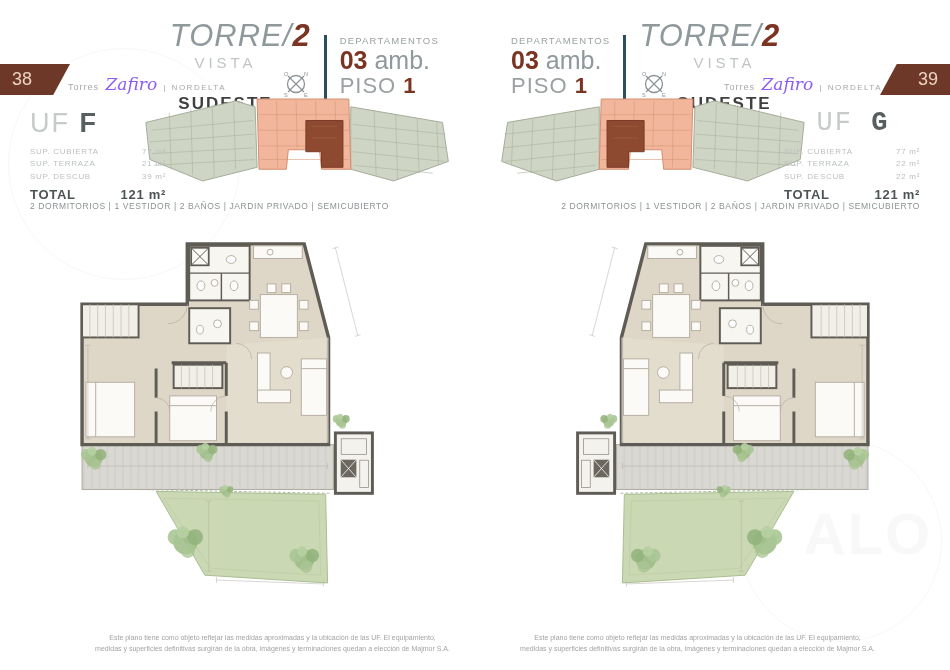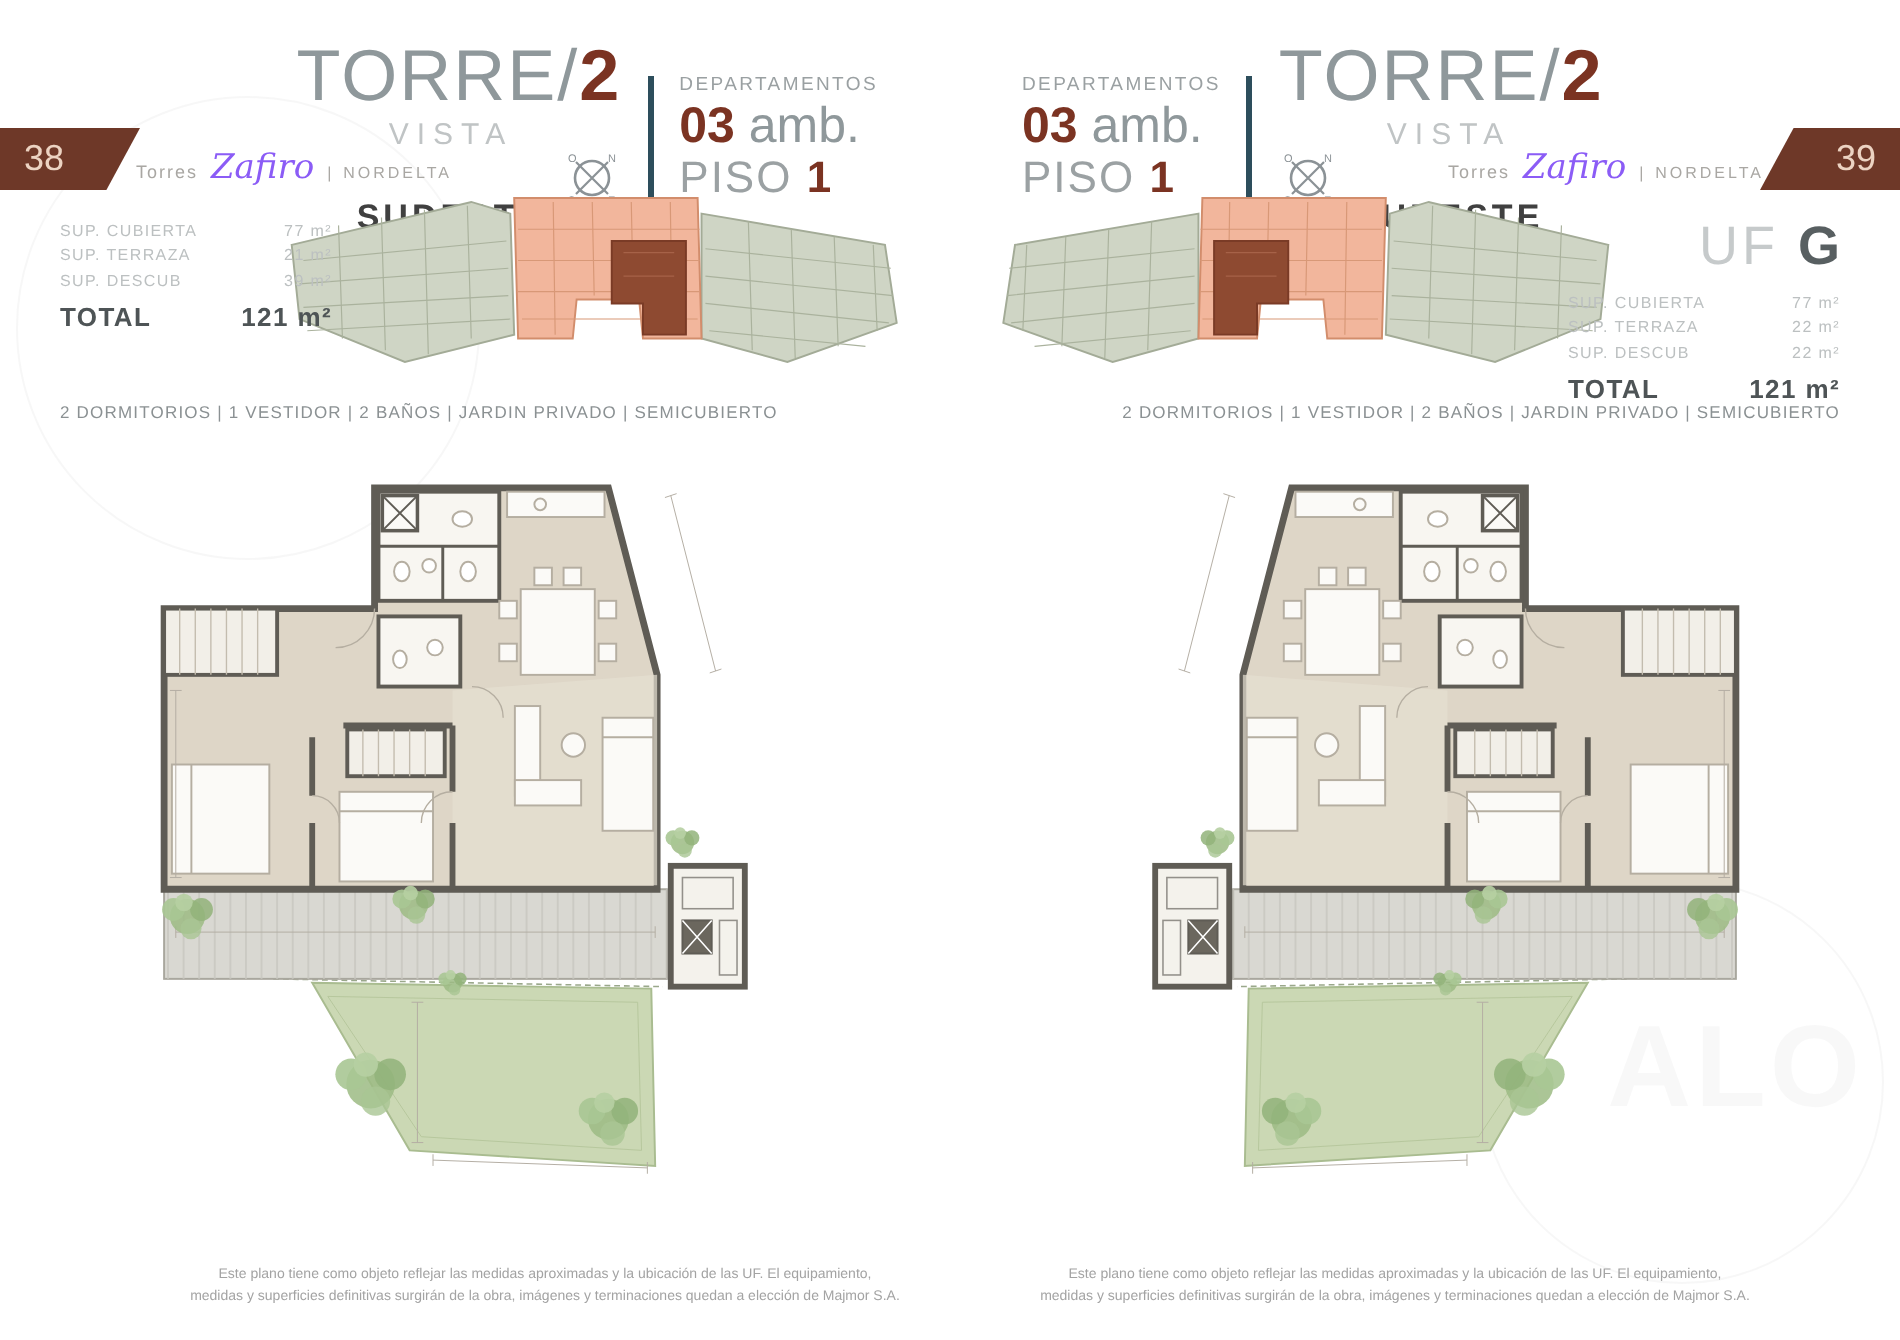--- a/index.html
+++ b/index.html
@@ -26,21 +26,21 @@
   .brand .b-prefix{font-size:9px;letter-spacing:1px;color:#a9a7a3;}
   .brand .b-script{font-family:"DejaVu Serif", serif;font-style:italic;font-size:17px;color:#8b5cf6;margin:0 2px;}
   .brand .b-suffix{font-size:8px;letter-spacing:1.5px;color:#a9a7a3;}
 
   
   .hdr{position:absolute;top:20px;left:0;right:0;display:flex;justify-content:flex-end;align-items:center;gap:13px;padding:0 36px;}
   .page.right .hdr{flex-direction:row-reverse;}
   .torre-block{display:flex;flex-direction:column;}
   .page.left .torre-block{align-items:flex-end;}
   .page.right .torre-block{align-items:flex-start;}
-  .torre-line{font-size:36px;font-weight:300;color:#8f989b;letter-spacing:1px;line-height:1;}
+  .torre-line{font-size:31px;font-weight:300;color:#8f989b;letter-spacing:1px;line-height:1;font-style:italic;}
   .torre-line .t-num{font-weight:700;color:#7b3322;}
   .vista-row{display:flex;align-items:center;gap:8px;margin-top:3px;}
   .page.right .vista-row{flex-direction:row-reverse;}
   .vista-col{display:flex;flex-direction:column;align-items:center;gap:22px;}
   .vista{font-size:15px;letter-spacing:4px;color:#c0c4c5;font-weight:300;line-height:1.2;}
   .sudeste{font-size:17px;letter-spacing:2px;color:#404040;font-weight:700;line-height:1.2;}
   .hdr-divider{width:3px;height:64px;background:#2d4e5c;}
   .dept-block{display:flex;flex-direction:column;line-height:1.12;}
   .dept-label{font-size:9.5px;letter-spacing:1.2px;color:#9aa0a2;}
   .amb-line{font-size:25px;color:#8f989b;font-weight:300;}
@@ -54,21 +54,21 @@
   .page.right .siteplan{left:13px;}
   svg.mirror{transform:scaleX(-1);}
 
   
   .ufblock{position:absolute;top:110px;width:136px;}
   .page.left .ufblock{left:30px;}
   .page.right .ufblock{right:30px;}
   .uf-title{font-size:27px;line-height:1;margin-bottom:9px;}
   .uf-title .uf-prefix{color:#c6cacb;font-weight:300;letter-spacing:2px;}
   .uf-title .uf-letter{color:#585f61;font-weight:700;}
-  .page.right .uf-title{text-align:right;}
+  .page.right .uf-title{text-align:center;font-family:Liberation Mono, monospace;}
   .area-row{display:flex;justify-content:space-between;font-size:8px;letter-spacing:0.7px;color:#bcc0c1;line-height:1.55;}
   .area-row.total{color:#4e5456;font-weight:700;font-size:13px;margin-top:2px;}
 
   
   .features{position:absolute;top:201px;font-size:8.5px;letter-spacing:0.6px;color:#8b9193;white-space:nowrap;}
   .page.left .features{left:30px;}
   .page.right .features{right:30px;}
 
   
   .floorplan{position:absolute;top:240px;width:312px;height:380px;}
@@ -251,20 +251,23 @@
       <span class="amb-line"><span class="a-num">03</span><span> amb.</span></span>
       <span class="piso-line"><span>PISO </span><span class="p-num">1</span></span>
     </div>
   </div>
 
   <svg class="siteplan" viewBox="0 0 330 100">
       <use href="#sp"></use>
     </svg>
 
   <div class="ufblock">
+    <div class="uf-title">
+      <span class="uf-prefix">UF </span><span class="uf-letter">F</span>
+    </div>
     <div class="area-row">
       <span>SUP. CUBIERTA</span>
         <span>77 m²</span>
     </div>
     <div class="area-row">
       <span>SUP. TERRAZA</span>
         <span>21 m²</span>
     </div>
     <div class="area-row">
       <span>SUP. DESCUB</span>

